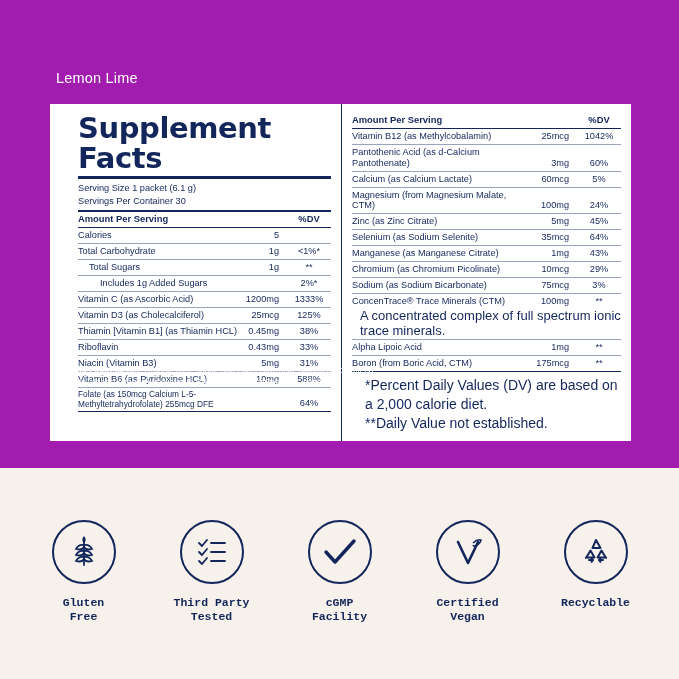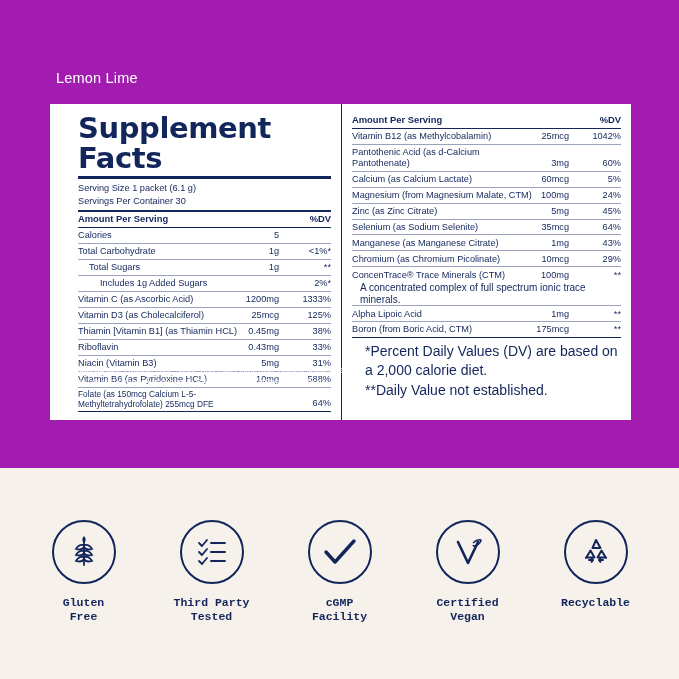--- a/index.html
+++ b/index.html
@@ -64,28 +64,28 @@
   
   .tbl { width: 100%; border-collapse: collapse; }
   .tbl td {
     font-size: 9.2px;
     color: #13265c;
     padding: 2.2px 0 2.2px 0;
     vertical-align: bottom;
     line-height: 1.15;
   }
   .tbl td.amt { text-align: right; padding-right: 8px; white-space: nowrap; }
-  .tbl td.dv  { text-align: right; width: 44px; white-space: nowrap; }
+  .tbl td.dv  { text-align: center; width: 44px; white-space: nowrap; }
   .tbl tr.hdr td { font-weight: bold; font-size: 9.4px; padding-bottom: 2px; }
   .tbl tr.line td { border-bottom: 0.7px solid #9aa3bd; }
   .tbl tr.line-strong td { border-bottom: 1.6px solid #13265c; }
   .indent1 td.nm { padding-left: 11px; }
   .indent2 td.nm { padding-left: 22px; }
   .note-sub td {
-    font-size: 10px;
+    font-size: 13px;
     padding-top: 0px;
     padding-bottom: 0;
     padding-left: 8px;
   }
   .tiny-note {
     font-size: 14px;
     color: #13265c;
     line-height: 1.35;
     padding-top: 4px;
     margin-left: 13px;
@@ -94,21 +94,21 @@
   .hdr-top-right td { font-weight: bold; font-size: 9.4px; }
 
   .other {
     position: absolute;
     left: 50px; top: 364px;
     width: 470px;
     color: #ffffff;
     font-size: 8.3px;
     line-height: 1.45;
   }
-  .other b { font-weight: bold; }
+  .other b { font-weight: bold; margin-left: 20px; }
   .other i { font-style: italic; }
 
   
   .band {
     position: absolute;
     left: 0; top: 468px;
     width: 679px; height: 211px;
     background: #f6f1ea;
   }
   .badges {
@@ -267,20 +267,25 @@
               </tr>
           <tr class="line">
                 <td class="nm">Manganese (as Manganese Citrate)</td>
                 <td class="amt">1mg</td>
                 <td class="dv">43%</td>
               </tr>
           <tr class="line">
                 <td class="nm">Chromium (as Chromium Picolinate)</td>
                 <td class="amt">10mcg</td>
                 <td class="dv">29%</td>
+              </tr>
+          <tr class="line">
+                <td class="nm">Sodium (as Sodium Bicarbonate)</td>
+                <td class="amt">75mcg</td>
+                <td class="dv">3%</td>
               </tr>
 
           <tr>
                 <td class="nm">ConcenTrace® Trace Minerals (CTM)</td>
                 <td class="amt">100mg</td>
                 <td class="dv">**</td>
               </tr>
           <tr class="note-sub line">
                 <td colspan="3">A concentrated complex of full spectrum ionic trace minerals.</td>
               </tr>

